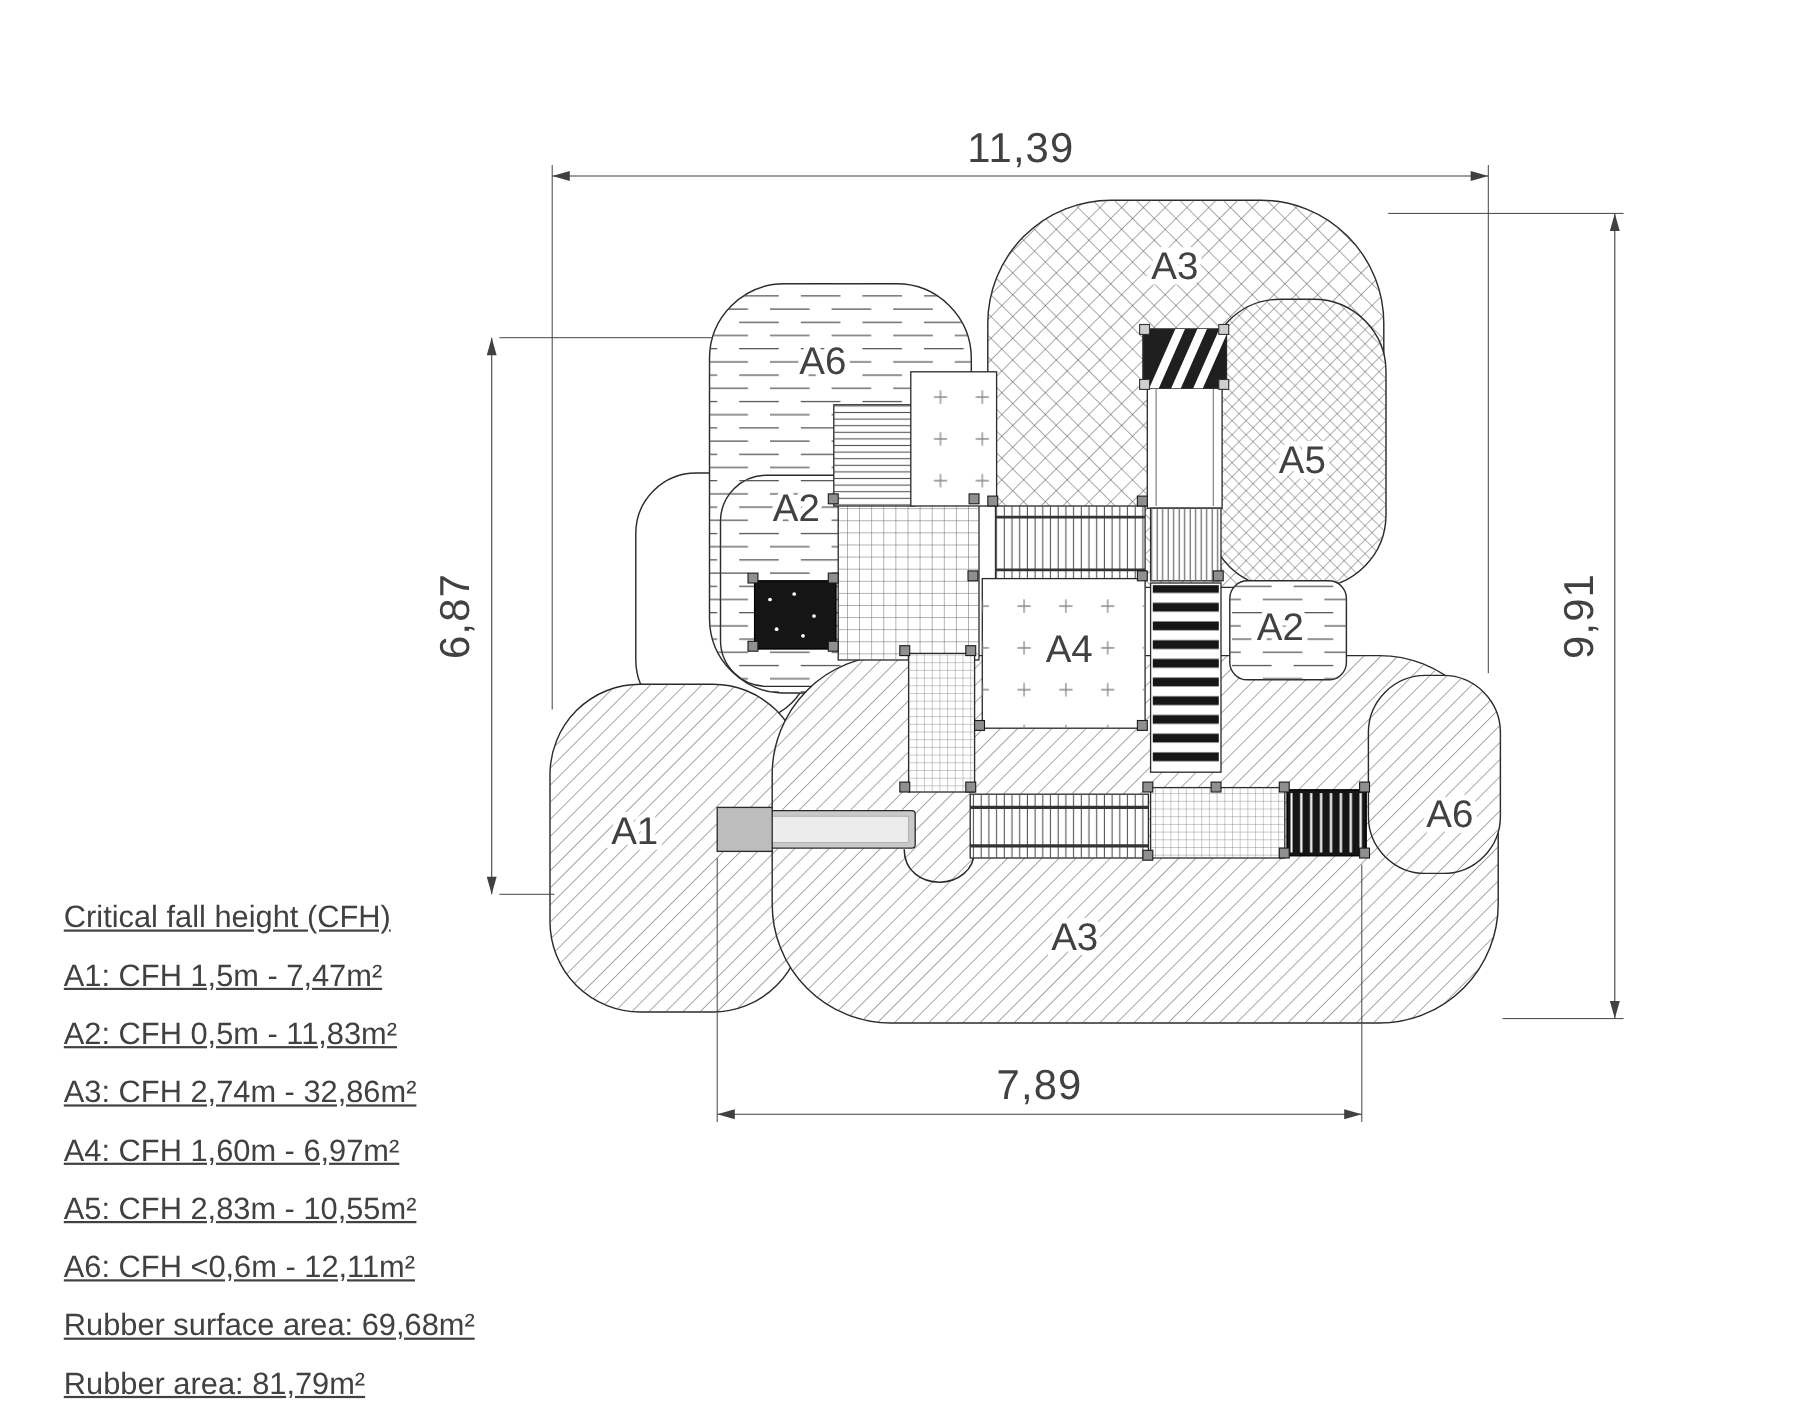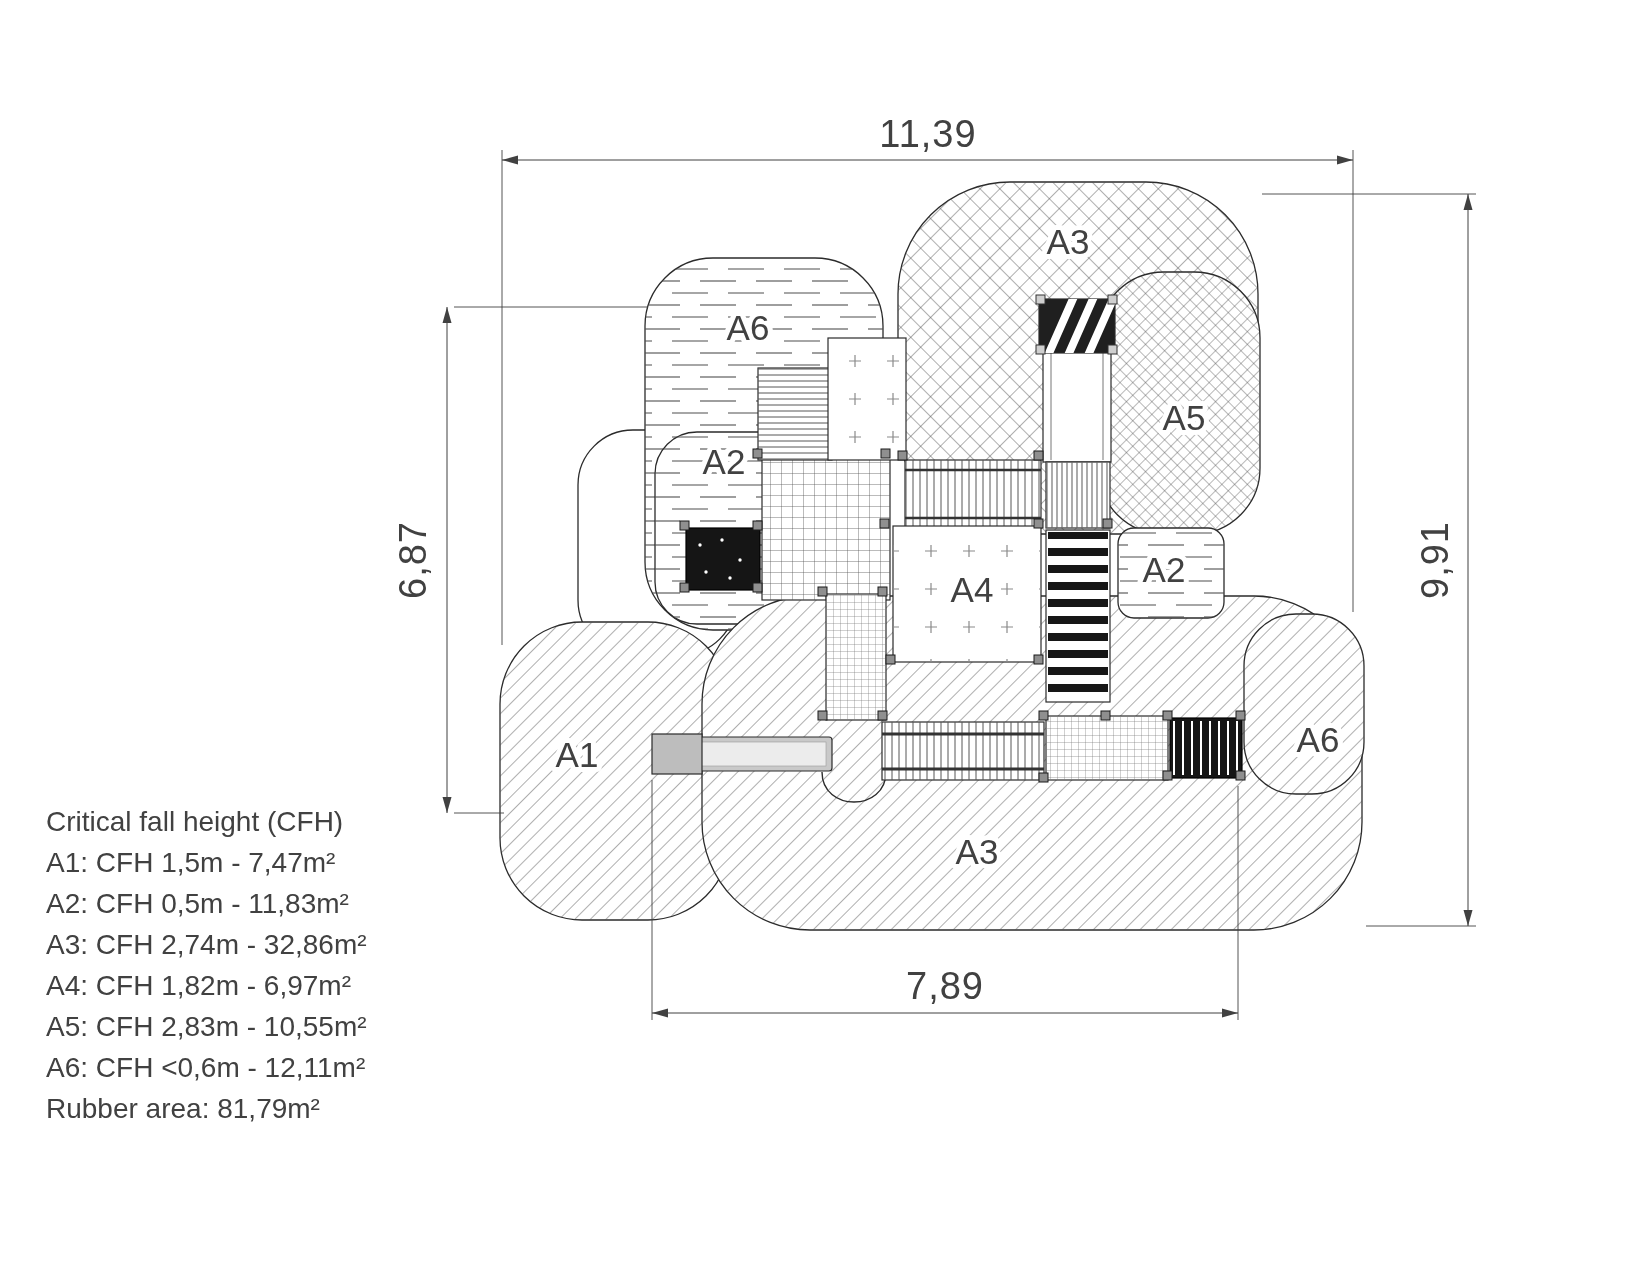--- a/index.html
+++ b/index.html
@@ -10,21 +10,21 @@
   .dim-text{font-size:38px;letter-spacing:1px;}
   .zone-label{font-size:35px;fill:#414141;paint-order:stroke;stroke:#ffffff;stroke-width:10px;stroke-linejoin:round;}
   .dimline{stroke:#414141;stroke-width:1;fill:none;}
   .extline{stroke:#414141;stroke-width:0.9;fill:none;}
   .arrow{fill:#414141;stroke:none;}
   .zbase{fill:#ffffff;stroke:#2b2b2b;stroke-width:1.3;}
   .zpat{stroke:none;}
   .eq{fill:#ffffff;stroke:#2b2b2b;stroke-width:1.2;}
   .post{fill:#8f8f8f;stroke:#1a1a1a;stroke-width:1;}
   .legend{position:absolute;left:42px;top:799px;color:#414141;font-size:28px;line-height:37px;}
-  .legend p{margin:4px;white-space:nowrap;}
+  .legend p{margin:16px;white-space:nowrap;text-decoration:underline;}
 </style>
 </head>
 <body>
 
 <div class="page">
 
   <svg class="drawing" width="1650" height="1275" viewBox="0 0 1650 1275">
     <defs>
       <pattern id="pDiag" patternUnits="userSpaceOnUse" width="11" height="11" patternTransform="rotate(-45)">
         <line x1="0" y1="0" x2="11" y2="0" stroke="#4d4d4d" stroke-width="0.9"></line>
@@ -282,19 +282,20 @@
       <polygon class="arrow" points="1238,1013 1222,1008.5 1222,1017.5"></polygon>
       <text class="dim-text" x="945" y="999" text-anchor="middle">7,89</text>
     </g>
   </svg>
 
   <div class="legend">
     <p>Critical fall height (CFH)</p>
     <p>A1: CFH 1,5m - 7,47m²</p>
     <p>A2: CFH 0,5m - 11,83m²</p>
     <p>A3: CFH 2,74m - 32,86m²</p>
-    <p>A4: CFH 1,82m - 6,97m²</p>
+    <p>A4: CFH 1,60m - 6,97m²</p>
     <p>A5: CFH 2,83m - 10,55m²</p>
     <p>A6: CFH &lt;0,6m - 12,11m²</p>
+    <p>Rubber surface area: 69,68m²</p>
     <p>Rubber area: 81,79m²</p>
   </div>
 
 </div>
 
 </body></html>

